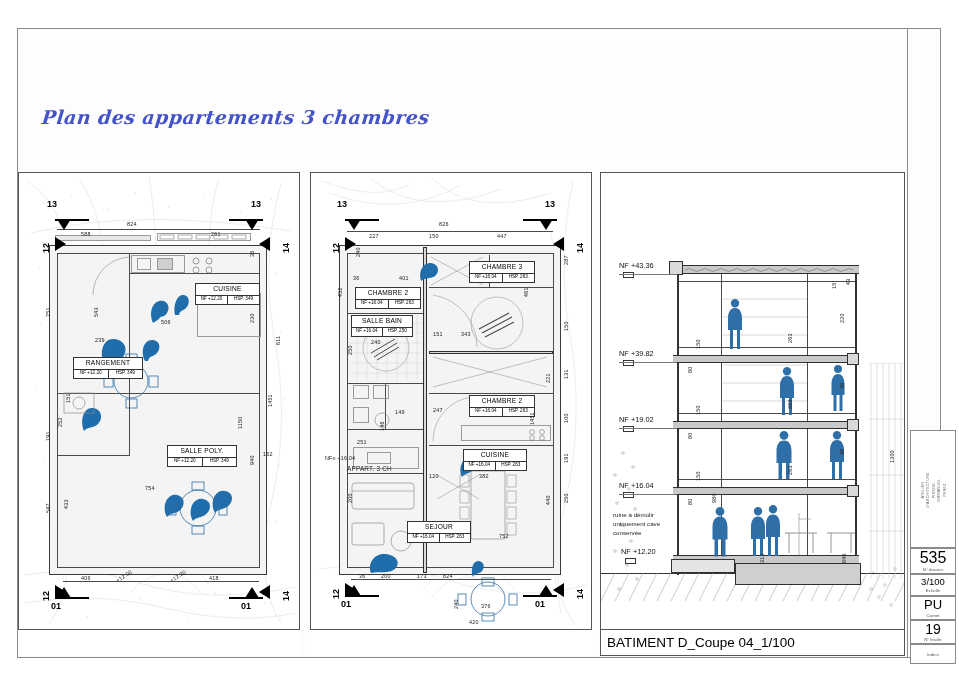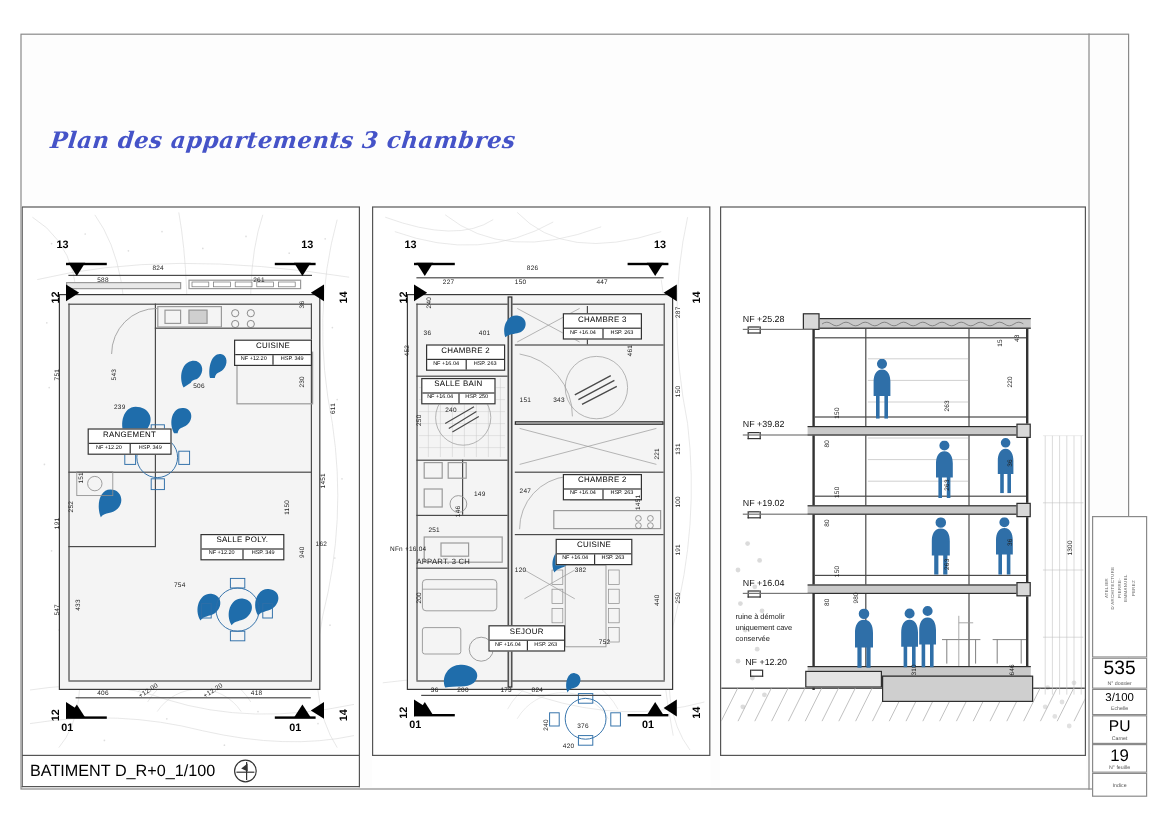--- a/index.html
+++ b/index.html
@@ -313,26 +313,20 @@
       <div class="gtag" style="left:32px;top:428px;">01</div>
       <div class="tickbar" style="left:210px;top:424px;width:34px;"></div>
       <div class="arrow up" style="left:226px;top:414px;"></div>
       <div class="gtag" style="left:222px;top:428px;">01</div>
       <div class="arrow right" style="left:36px;top:412px;"></div>
       <div class="gtag v" style="left:22px;top:428px;">12</div>
       <div class="arrow left" style="left:240px;top:412px;"></div>
       <div class="gtag v" style="left:262px;top:428px;">14</div>
     </div>
 
-    <div class="caption">
-      <span>BATIMENT D_R+0_1/100</span>
-      <span class="compass">
-          <em></em>
-        </span>
-    </div>
   </div>
 
   <div class="panel" id="panel-r1">
     <div class="viewport">
 
       <svg class="terrain" viewBox="0 0 280 456" preserveAspectRatio="none">
         <g stroke="#bcbcbc" fill="none" stroke-width="0.5">
           <path d="M10 8 Q70 30 100 10"></path>
           <path d="M18 20 Q90 46 150 12"></path>
           <path d="M60 6 Q110 46 190 16"></path>
@@ -699,21 +693,21 @@
       <svg style="position:absolute;left:182px;top:352px;width:36px;height:30px;">
         <path d="M2 8 H34 M6 8 V28 M30 8 V28" stroke="#7a7a7a" stroke-width=".8" fill="none"></path>
       </svg>
       <svg style="position:absolute;left:226px;top:352px;width:30px;height:30px;">
         <path d="M0 8 H28 M4 8 V28 M24 8 V28" stroke="#7a7a7a" stroke-width=".8" fill="none"></path>
       </svg>
       <svg style="position:absolute;left:196px;top:340px;width:16px;height:42px;">
         <path d="M2 0 V42 M2 6 H14" stroke="#9a9a9a" stroke-width=".7" fill="none"></path>
       </svg>
 
-      <div class="lvl" style="left:18px;top:88px;">NF +25.28</div>
+      <div class="lvl" style="left:18px;top:88px;">NF +43.36</div>
       <div class="lvlmark" style="left:22px;top:99px;"></div>
       <div class="ln hl" style="left:18px;top:101px;width:58px;background:#777;"></div>
 
       <div class="lvl" style="left:18px;top:176px;">NF +39.82</div>
       <div class="lvlmark" style="left:22px;top:187px;"></div>
       <div class="ln hl" style="left:18px;top:189px;width:58px;background:#777;"></div>
 
       <div class="lvl" style="left:18px;top:242px;">NF +19.02</div>
       <div class="lvlmark" style="left:22px;top:253px;"></div>
       <div class="ln hl" style="left:18px;top:255px;width:58px;background:#777;"></div>
@@ -742,20 +736,23 @@
       <div class="dim v" style="left:240px;top:390px;">646</div>
       <div class="dim v" style="left:238px;top:150px;">220</div>
       <div class="dim v" style="left:238px;top:216px;">36</div>
       <div class="dim v" style="left:238px;top:282px;">36</div>
       <div class="dim v" style="left:230px;top:116px;">15</div>
       <div class="dim v" style="left:110px;top:330px;">980</div>
       <div class="dim v" style="left:288px;top:290px;">1300</div>
       <div class="dim v" style="left:244px;top:112px;">43</div>
     </div>
 
+    <div class="caption">
+      <span>BATIMENT D_Coupe 04_1/100</span>
+    </div>
   </div>
 
   <div class="cartouche">
     <div class="agency">
       <span>ATELIER D'ARCHITECTURE
 PIERRE-EMMANUEL
 PEREZ</span>
     </div>
 
     <div class="cb" style="top:118px;height:26px;">

